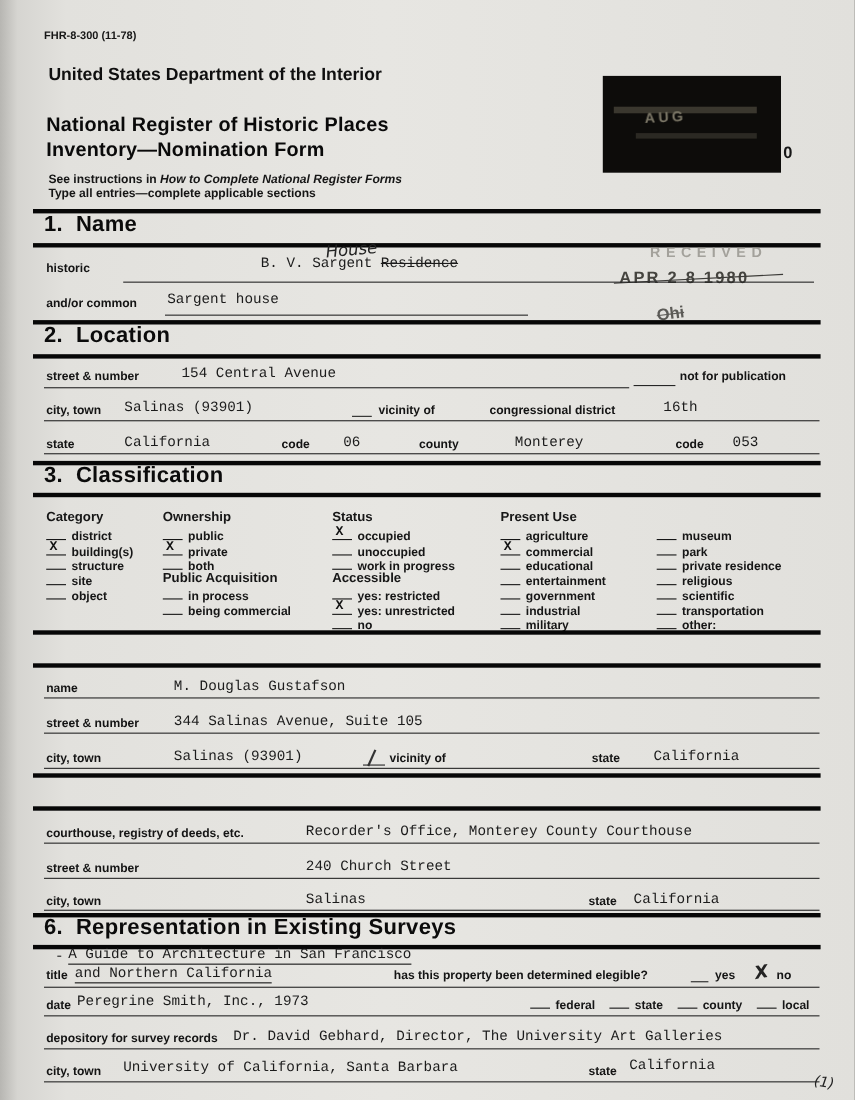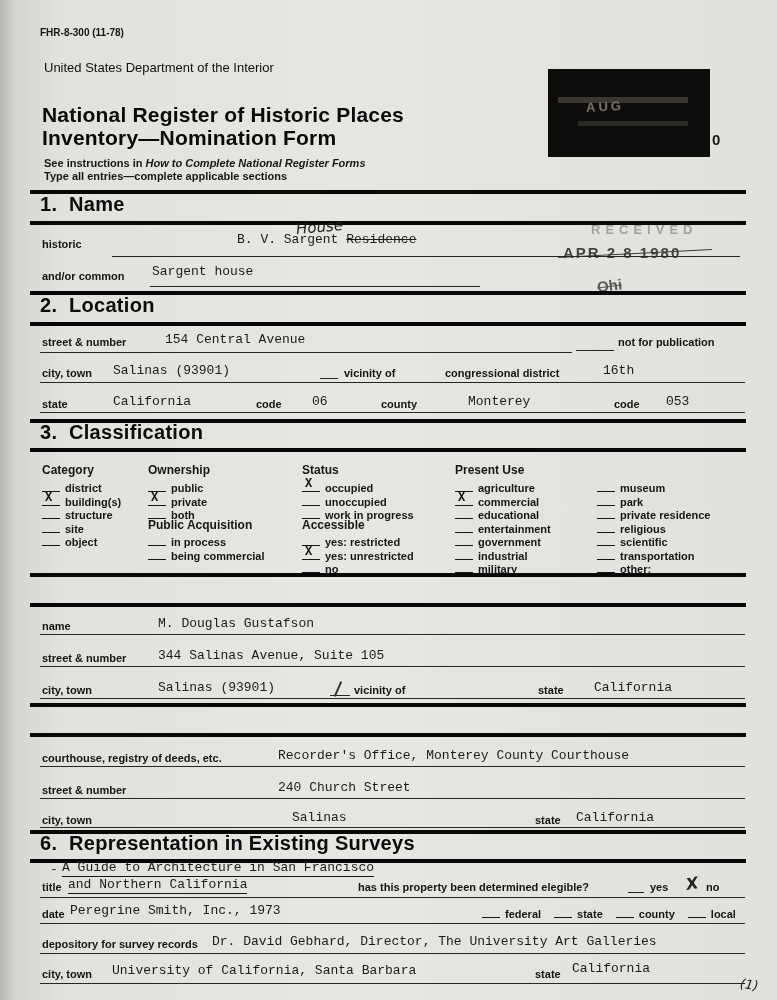--- a/index.html
+++ b/index.html
@@ -7,22 +7,22 @@
     position:relative;width:777px;height:1000px;overflow:hidden;
     background:linear-gradient(90deg,#b7b6b2 0px,#d6d5d1 16px,#e2e1dd 60px,#e7e6e2 45%,#e1e0dc 100%);
     font-family:"Liberation Sans",sans-serif;color:#161616;
   }
   .lbl{position:absolute;font-weight:bold;font-size:11px;color:#141414;white-space:nowrap;}
   .val{position:absolute;font-family:"Liberation Mono","DejaVu Sans Mono",monospace;font-size:13px;color:#1b1b1b;white-space:pre;}
   .sec-head{position:absolute;left:40px;font-weight:bold;font-size:20px;letter-spacing:.3px;color:#0b0b0b;white-space:pre;}
   .bar{position:absolute;left:30px;width:716px;height:4px;background:#070707;}
   .rule{position:absolute;height:1.3px;background:#262626;}
   .smalltxt{position:absolute;font-weight:bold;font-size:11px;white-space:nowrap;}
-  .bigtitle{position:absolute;font-weight:bold;font-size:21px;letter-spacing:.2px;white-space:nowrap;color:#0a0a0a;}
-  .dept{position:absolute;font-weight:normal;font-size:13px;white-space:nowrap;color:#0f0f0f;}
+  .bigtitle{position:absolute;font-weight:bold;font-size:18px;letter-spacing:.2px;white-space:nowrap;color:#0a0a0a;}
+  .dept{position:absolute;font-weight:bold;font-size:16px;white-space:nowrap;color:#0f0f0f;}
   .colhead{position:absolute;font-weight:bold;font-size:12px;white-space:nowrap;}
   .chk{position:absolute;white-space:nowrap;}
   .chk-lbl{font-weight:bold;font-size:11px;}
   .blank{display:inline-block;width:18px;height:11px;border-bottom:1.4px solid #161616;position:relative;margin-right:5px;vertical-align:baseline;}
   .mark{position:absolute;left:3px;top:-3px;font-family:"Liberation Mono",monospace;font-weight:bold;font-size:12px;color:#111;}
   .hand{position:absolute;font-family:"DejaVu Sans",sans-serif;font-style:italic;color:#232323;white-space:nowrap;}
   .struck{text-decoration:line-through;}
   .underlined{border-bottom:1.5px solid #151515;padding-bottom:1px;}
   .stampbox{position:absolute;left:548px;top:69px;width:162px;height:88px;background:#0d0c0a;}
   .streak{position:absolute;background:#4a463b;opacity:.75;}
@@ -171,21 +171,21 @@
 
   <div class="lbl" style="left:42px;top:752px">courthouse, registry of deeds, etc.</div>
   <div class="val" style="left:278px;top:748px">Recorder's Office, Monterey County Courthouse</div>
   <div class="rule" style="left:40px;top:766px;width:705px"></div>
 
   <div class="lbl" style="left:42px;top:784px">street &amp; number</div>
   <div class="val" style="left:278px;top:780px">240 Church Street</div>
   <div class="rule" style="left:40px;top:798px;width:705px"></div>
 
   <div class="lbl" style="left:42px;top:814px">city, town</div>
-  <div class="val" style="left:292px;top:810px">Salinas</div>
+  <div class="val" style="left:278px;top:810px">Salinas</div>
   <div class="lbl" style="left:535px;top:814px">state</div>
   <div class="val" style="left:576px;top:810px">California</div>
   <div class="rule" style="left:40px;top:827px;width:705px"></div>
 
   <div class="bar" style="top:830px"></div>
   <div class="sec-head" style="top:832px">6.  Representation in Existing Surveys</div>
   <div class="bar" style="top:859px"></div>
 
   <div class="val" style="left:50px;top:862px">-</div>
   <div class="val underlined" style="left:62px;top:860px">A Guide to Architecture in San Francisco</div>

